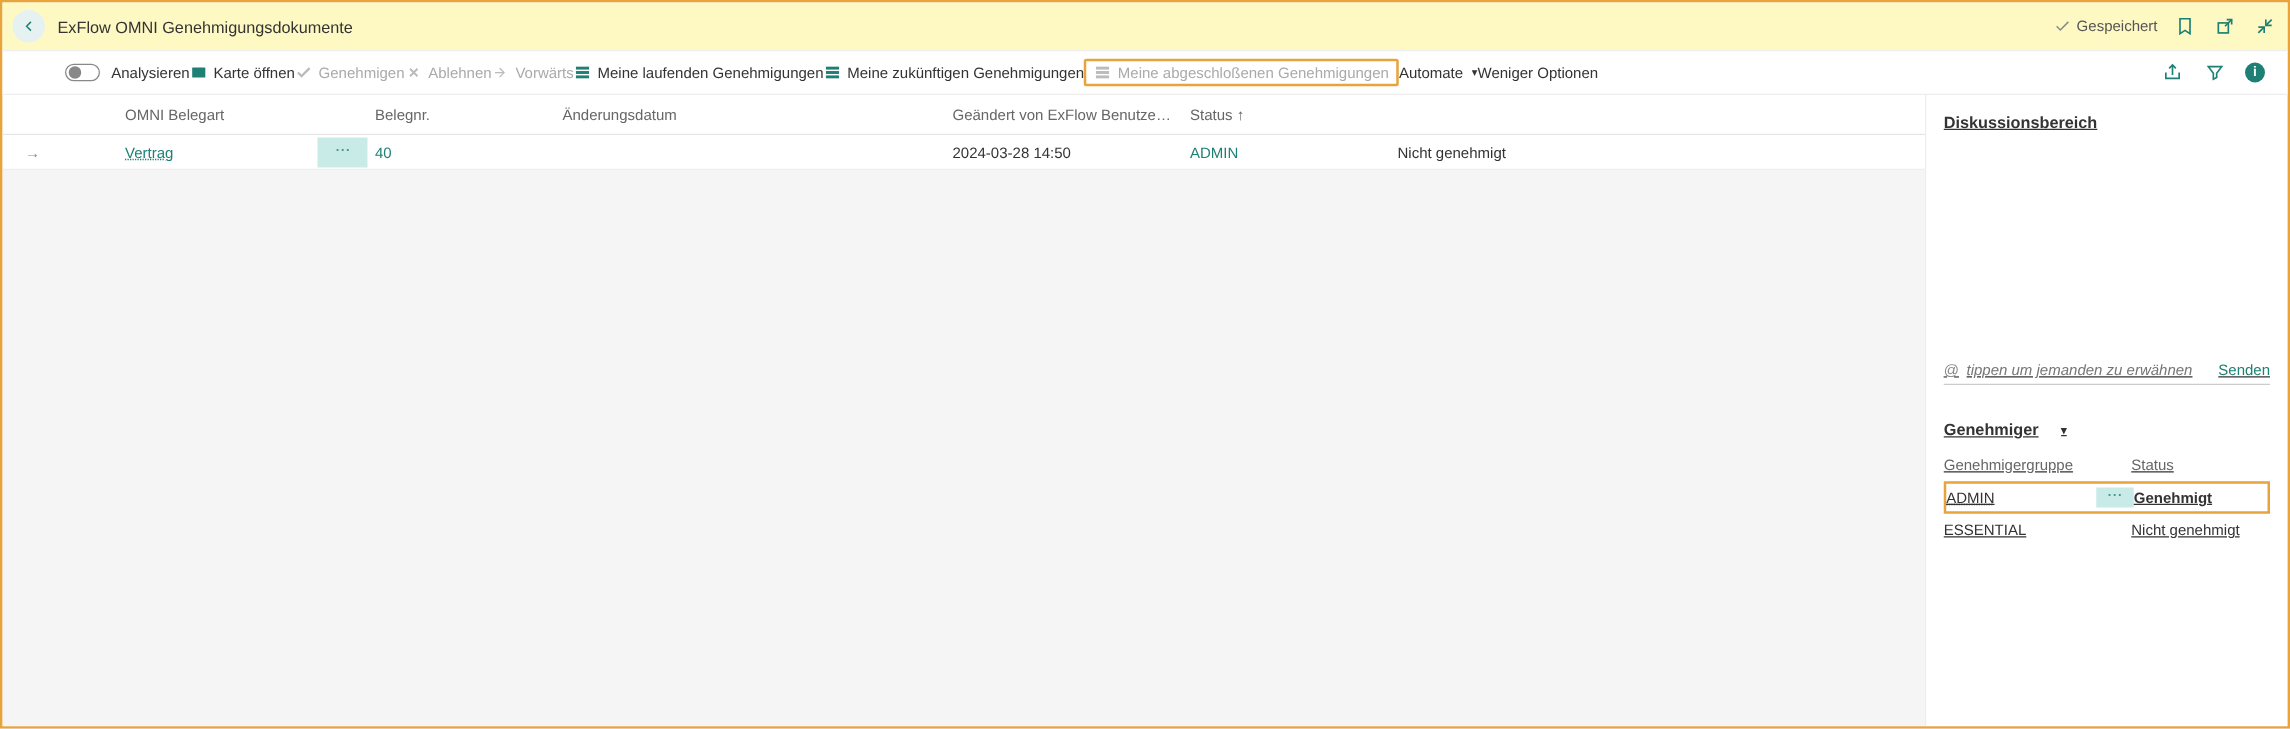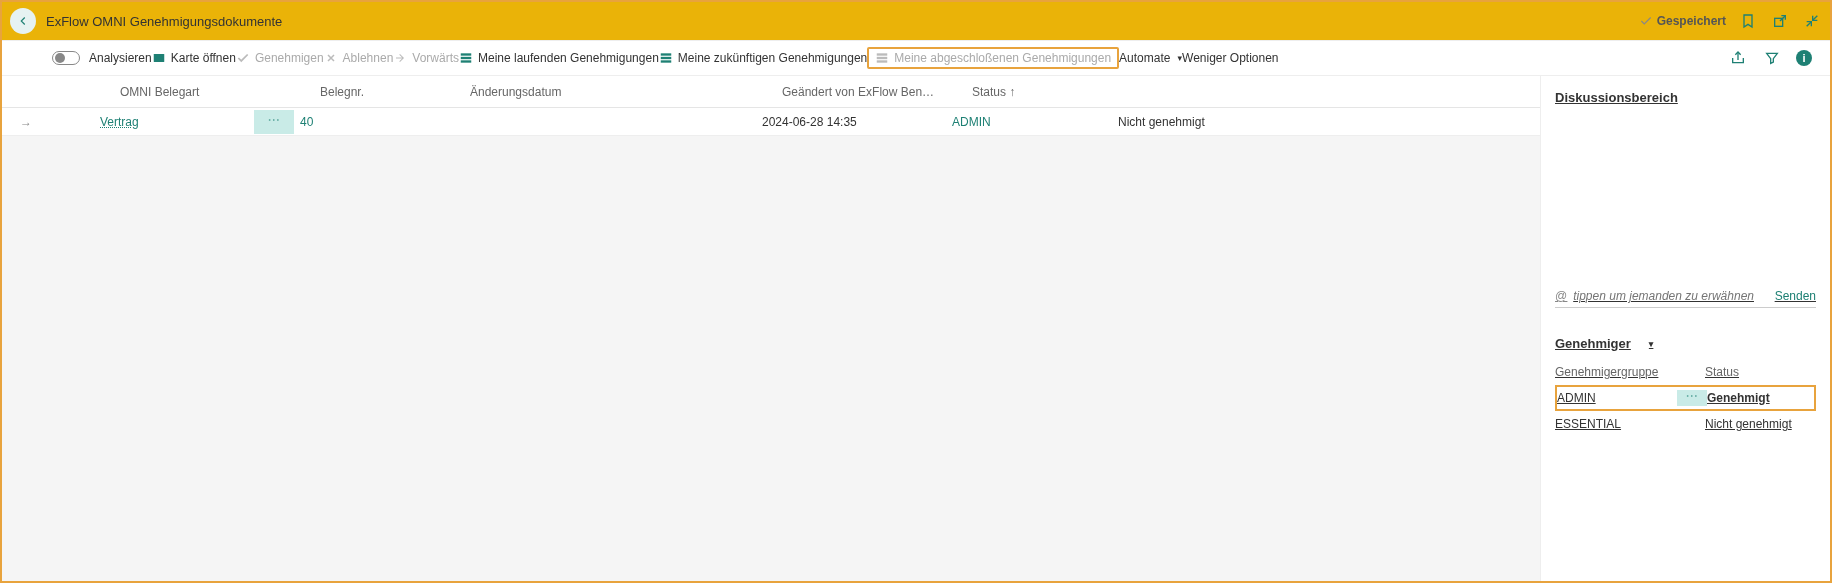--- a/index.html
+++ b/index.html
@@ -1,38 +1,38 @@
 <!DOCTYPE html>
 <html><head>
 <meta charset="utf-8">
 <style>
   * { box-sizing: border-box; margin: 0; padding: 0; }
   body { font-family: "Segoe UI", Arial, sans-serif; font-size: 12px; color: #333; background: #f5f5f5; width: 1832px; height: 583px; overflow: hidden; }
   .page { width: 100%; height: 100%; display: flex; flex-direction: column; border: 2px solid #e8a33d; background: #fff; }
-  .titlebar { display: flex; align-items: center; height: 38px; padding: 0 8px; background: #eab308; }
+  .titlebar { display: flex; align-items: center; height: 38px; padding: 0 8px; background: #fef9c3; }
   .back-btn { width: 26px; height: 26px; border-radius: 50%; background: #e6f2f2; display: flex; align-items: center; justify-content: center; margin-right: 10px; cursor: pointer; }
   .page-title { font-size: 13px; color: #333; }
   .title-right { margin-left: auto; display: flex; align-items: center; gap: 12px; color: #555; }
-  .saved { display: flex; align-items: center; gap: 4px; font-weight: bold; }
+  .saved { display: flex; align-items: center; gap: 4px; }
   .icon-btn { width: 20px; height: 20px; display: flex; align-items: center; justify-content: center; cursor: pointer; color: #1e8074; }
   .toolbar { display: flex; align-items: center; height: 36px; padding: 0 18px 0 50px; border-top: 1px solid #eee; border-bottom: 1px solid #eee; background: #fff; gap: 0; }
   .tool { display: flex; align-items: center; gap: 5px; font-size: 12px; cursor: pointer; color: #333; white-space: nowrap; }
   .tool.disabled { color: #aaa; }
   .tool .ic { width: 14px; height: 14px; display: inline-flex; align-items: center; justify-content: center; }
   .toggle { width: 28px; height: 14px; border-radius: 8px; border: 1px solid #888; position: relative; display: inline-block; margin-right: 4px; }
   .toggle::after { content: ""; position: absolute; width: 10px; height: 10px; border-radius: 50%; background: #888; top: 1px; left: 2px; }
   .highlight-box { border: 2px solid #e8a33d; padding: 2px 6px; border-radius: 2px; }
   .toolbar-right { margin-left: auto; display: flex; align-items: center; gap: 14px; }
   .chev { font-size: 9px; margin-left: 2px; }
   .content { display: flex; flex: 1; overflow: hidden; }
   .main { flex: 1; background: #f5f5f5; overflow: auto; }
   .grid { background: #fff; }
   .grid-header, .grid-row { display: grid; grid-template-columns: 48px 44px 160px 40px 150px 312px 190px 166px 140px; align-items: center; font-size: 12px; }
   .grid-header { color: #666; border-bottom: 1px solid #e5e5e5; height: 32px; }
-  .grid-header > div { padding: 6px 6px; white-space: nowrap; overflow: hidden; text-overflow: ellipsis; margin-left: 20px; }
+  .grid-header > div { padding: 6px 6px; white-space: nowrap; overflow: hidden; text-overflow: ellipsis; }
   .grid-row { height: 28px; border-bottom: 1px solid #eee; }
   .grid-row > div { padding: 4px 6px; white-space: nowrap; overflow: hidden; text-overflow: ellipsis; }
   .row-arrow { color: #888; text-align: center; }
   .link { color: #1e8074; text-decoration: underline dotted; cursor: pointer; }
   .row-menu { background: #c9ebe7; text-align: center; color: #1e8074; letter-spacing: 1px; cursor: pointer; }
   .vdots { writing-mode: vertical-rl; line-height: 1; }
   .side { width: 290px; background: #fff; border-left: 1px solid #eee; padding: 14px 14px 0 14px; display: flex; flex-direction: column; text-decoration: underline; }
   .side h3 { font-size: 13px; font-weight: 600; margin-bottom: 10px; }
   .disc-body { flex: 0 0 170px; }
   .mention-row { display: flex; align-items: center; border-bottom: 1px solid #ccc; padding: 4px 0; gap: 6px; }
@@ -200,21 +200,21 @@
           <div>Geändert von ExFlow Benutzername</div>
           <div>Status ↑</div>
         </div>
         <div class="grid-row">
           <div class="row-arrow">→</div>
           <div></div>
           <div><span class="link">Vertrag</span></div>
           <div class="row-menu"><span class="vdots">⋮</span></div>
           <div class="teal-ic">40</div>
           <div></div>
-          <div>2024-06-28 14:35</div>
+          <div>2024-03-28 14:50</div>
           <div class="teal-ic">ADMIN</div>
           <div>Nicht genehmigt</div>
         </div>
       </div>
     </div>
 
     <div class="side">
       <h3>Diskussionsbereich</h3>
       <div class="disc-body"></div>
       <div class="mention-row">

